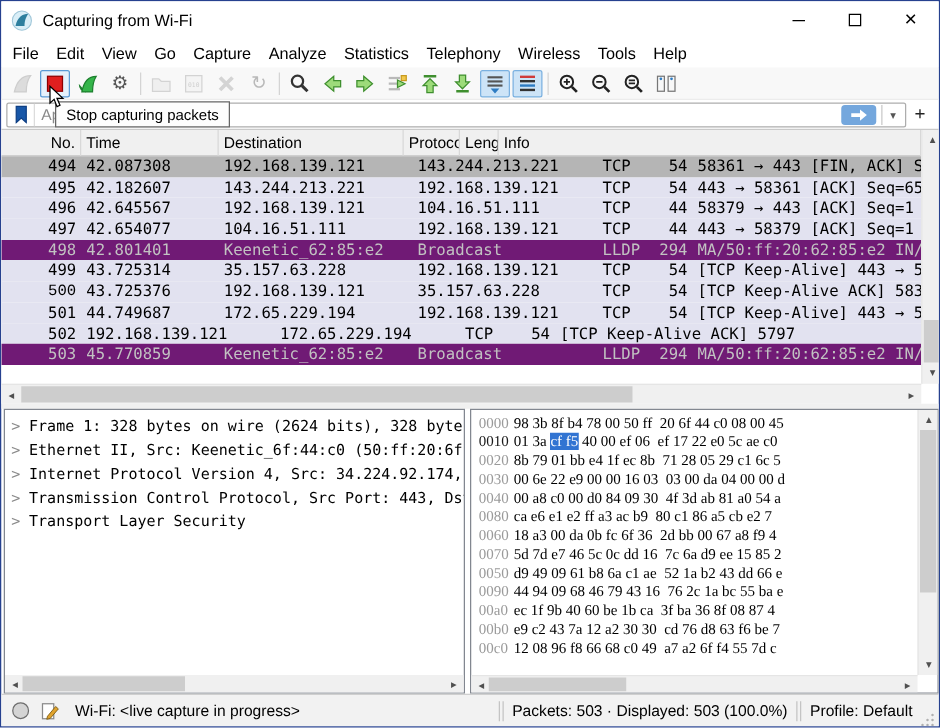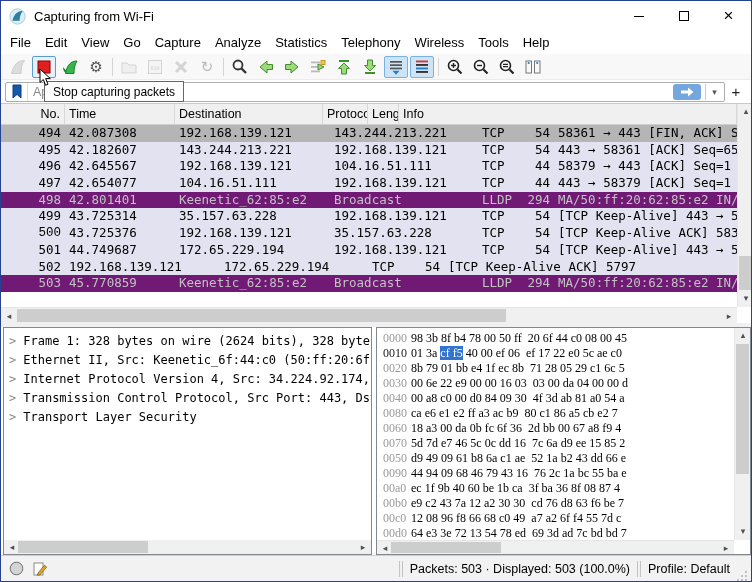--- a/index.html
+++ b/index.html
@@ -460,21 +460,20 @@
       <div class="hex-row"><span class="hex-off">0030</span>00 6e 22 e9 00 00 16 03  03 00 da 04 00 00 d</div>
       <div class="hex-row"><span class="hex-off">0040</span>00 a8 c0 00 d0 84 09 30  4f 3d ab 81 a0 54 a</div>
       <div class="hex-row"><span class="hex-off">0080</span>ca e6 e1 e2 ff a3 ac b9  80 c1 86 a5 cb e2 7</div>
       <div class="hex-row"><span class="hex-off">0060</span>18 a3 00 da 0b fc 6f 36  2d bb 00 67 a8 f9 4</div>
       <div class="hex-row"><span class="hex-off">0070</span>5d 7d e7 46 5c 0c dd 16  7c 6a d9 ee 15 85 2</div>
       <div class="hex-row"><span class="hex-off">0050</span>d9 49 09 61 b8 6a c1 ae  52 1a b2 43 dd 66 e</div>
       <div class="hex-row"><span class="hex-off">0090</span>44 94 09 68 46 79 43 16  76 2c 1a bc 55 ba e</div>
       <div class="hex-row"><span class="hex-off">00a0</span>ec 1f 9b 40 60 be 1b ca  3f ba 36 8f 08 87 4</div>
       <div class="hex-row"><span class="hex-off">00b0</span>e9 c2 43 7a 12 a2 30 30  cd 76 d8 63 f6 be 7</div>
       <div class="hex-row"><span class="hex-off">00c0</span>12 08 96 f8 66 68 c0 49  a7 a2 6f f4 55 7d c</div>
-      <div class="hex-row"><span class="hex-off">00d0</span>64 e3 3e 72 13 54 78 ed  69 3d ad 7c bd bd 7</div>
     </div>
   <div class="hpane-vscroll">
     <span class="sb-arrow" style="top:0;">▴</span>
     <div class="sb-thumb" style="left:1px;right:1px;top:16px;height:130px;"></div>
     <span class="sb-arrow" style="bottom:0;">▾</span>
   </div>
   <div class="hpane-hscroll">
     <span class="sb-arrow h" style="left:0;">◂</span>
     <div class="sb-thumb" style="top:1px;bottom:1px;left:14px;width:110px;"></div>
     <span class="sb-arrow h" style="right:0;">▸</span>
@@ -486,20 +485,21 @@
     <svg width="15" height="15" viewBox="0 0 15 15">
       <circle cx="7.5" cy="7.5" r="6.3" fill="#d4d4d4" stroke="#6e6e6e"></circle>
     </svg>
   </span>
   <span class="sb-ic">
     <svg width="16" height="16" viewBox="0 0 16 16">
       <rect x="2" y="2" width="9" height="12" fill="#fff" stroke="#8a8a8a"></rect>
       <path d="M6 12 L12.5 4.2 l2.2 1.9 -6.6 7.7 -2.7 .6 z" fill="#e0a32e" stroke="#7a5a10" stroke-width=".7"></path>
     </svg>
   </span>
+  <span class="sb-text">Wi-Fi: &lt;live capture in progress&gt;</span>
   <span class="sb-spacer"></span>
   <span class="sb-sep"></span>
   <span>Packets: 503 · Displayed: 503 (100.0%)</span>
   <span class="sb-sep"></span>
   <span>Profile: Default</span>
   <svg class="grip" width="12" height="12" viewBox="0 0 12 12">
     <circle cx="10" cy="3" r="1" fill="#b0b0b0"></circle>
       <circle cx="10" cy="7" r="1" fill="#b0b0b0"></circle>
       <circle cx="10" cy="11" r="1" fill="#b0b0b0"></circle>
     <circle cx="6" cy="7" r="1" fill="#b0b0b0"></circle>

